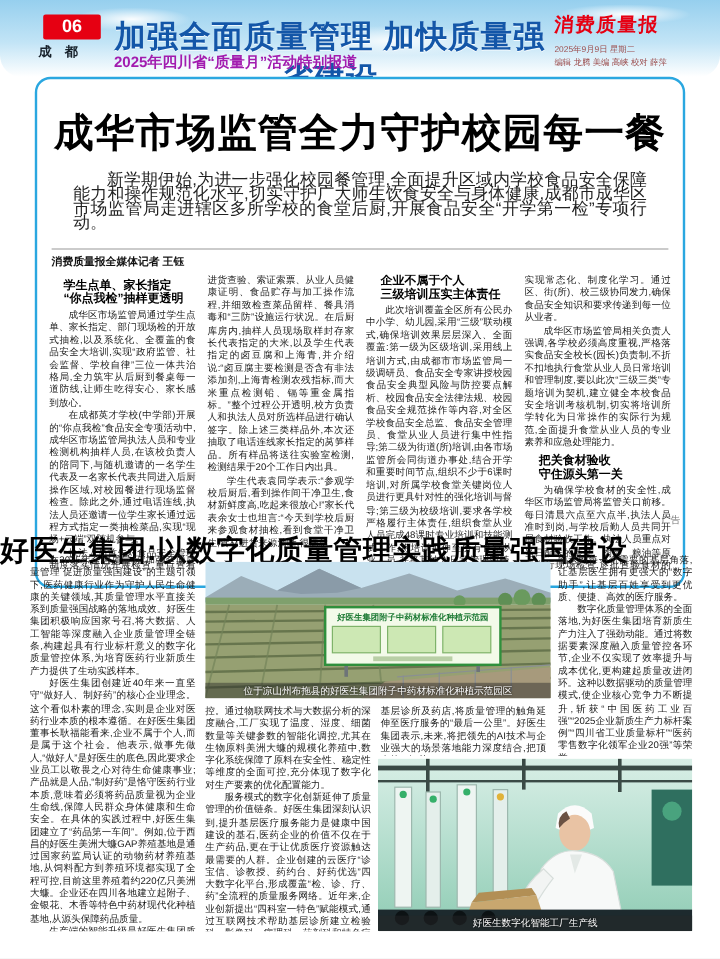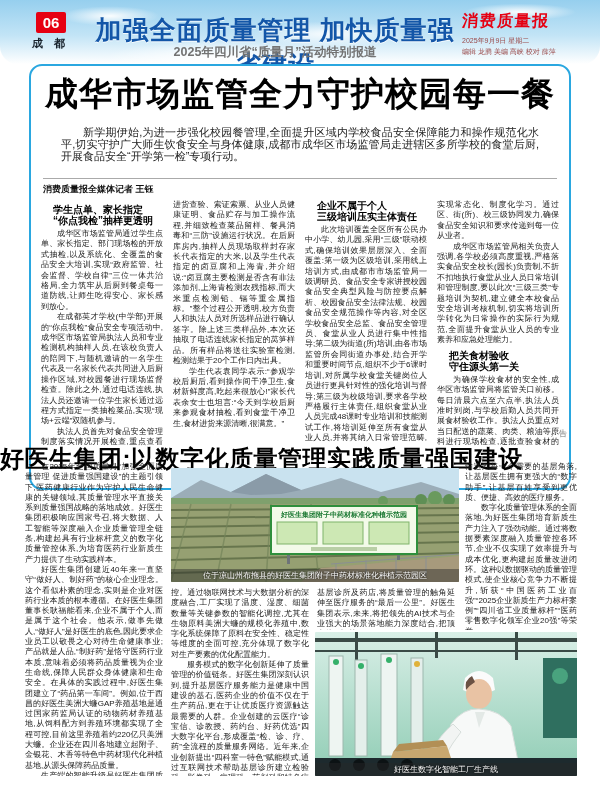--- a/index.html
+++ b/index.html
@@ -11,37 +11,37 @@
   .sky {
     position:absolute; left:0; top:4; width:600px; height:64px;
     background:
       radial-gradient(70px 14px at 110px 16px, rgba(255,255,255,.95), rgba(255,255,255,0) 70%),
       radial-gradient(110px 18px at 330px 34px, rgba(255,255,255,.9), rgba(255,255,255,0) 70%),
       radial-gradient(80px 12px at 520px 12px, rgba(255,255,255,.95), rgba(255,255,255,0) 70%),
       radial-gradient(140px 22px at 210px 58px, rgba(255,255,255,.95), rgba(255,255,255,0) 75%),
       linear-gradient(180deg,#96cfee 0%,#c2e4f6 55%,#ffffff 100%);
     border-radius:0 0 18px 18px;
   }
-  .pagenum-box { position:absolute; left:36px; top:12px; width:30px; height:21px; background:#e60012;
+  .pagenum-box { position:absolute; left:36px; top:12px; width:48px; height:21px; background:#e60012;
     color:#fff; font-weight:bold; font-size:15px; text-align:center; line-height:21px; border-radius:2px; }
   .city { position:absolute; left:32px; top:36px; font-size:11px; font-weight:bold; color:#17212b; letter-spacing:4px; }
   .slogan { position:absolute; left:95px; width:360px; top:13px; text-align:center;
     font-size:26px; font-weight:900; color:#1356a8; letter-spacing:1px; text-shadow:0 1px 0 rgba(255,255,255,.8); }
-  .subtitle { position:absolute; left:95px; width:360px; top:44px; text-align:center;
-    font-size:12.5px; font-weight:bold; color:#737373; }
+  .subtitle { position:absolute; left:95px; width:360px; top:44px; 
+    font-size:12.5px; font-weight:bold; color:#a21caf; }
   .masthead-block { position:absolute; left:462px; top:11px; width:118px; }
   .masthead { font-size:16px; font-weight:900; color:#e60012; letter-spacing:1.5px; transform:skewX(-4deg); }
   .dateline { margin-top:4px; font-size:7px; color:#9b4b4b; }
   .staffline { margin-top:1px; font-size:7px; color:#9b4b4b; }
 
   
   .a1box { position:absolute; left:29px; top:64px; width:542px; height:426px;
-    border:2px solid #2aa7e0; border-radius:13px; background:#fff; padding:0 10px; }
+    border:2px solid #2aa7e0; border-radius:13px; background:#fff; padding:17px 10px; }
   .headline1 { text-align:center; font-size:33px; font-weight:900; color:#000; letter-spacing:1px; margin-top:6px; }
-  .lede { margin:9px 20px 16px; font-size:11px; line-height:12px; color:#222; text-align:justify; text-indent:2em; }
+  .lede { margin:9px 20px 16px; font-size:14px; line-height:12px; color:#222; text-align:justify; text-indent:2em; }
   .rule { border-top:1px solid #aaa; margin:5px 2px 0; }
   .byline { margin:4px 2px 2px; font-size:9px; font-weight:bold; color:#111; }
   .cols1 { margin-top:4px; height:250px; column-count:4; column-gap:10px;
     font-size:8px; line-height:10.4px; text-align:justify; color:#1a1a1a; overflow:hidden; }
   .cols1 p { margin:0; text-indent:2em; }
   .subhead { font-weight:bold; font-size:10px; line-height:11px; margin:4px 0 3px; padding-left:12px;
     break-inside:avoid; color:#000; }
 
   .ad-label { position:absolute; left:551px; top:428px; font-size:8px; color:#777; }
 

